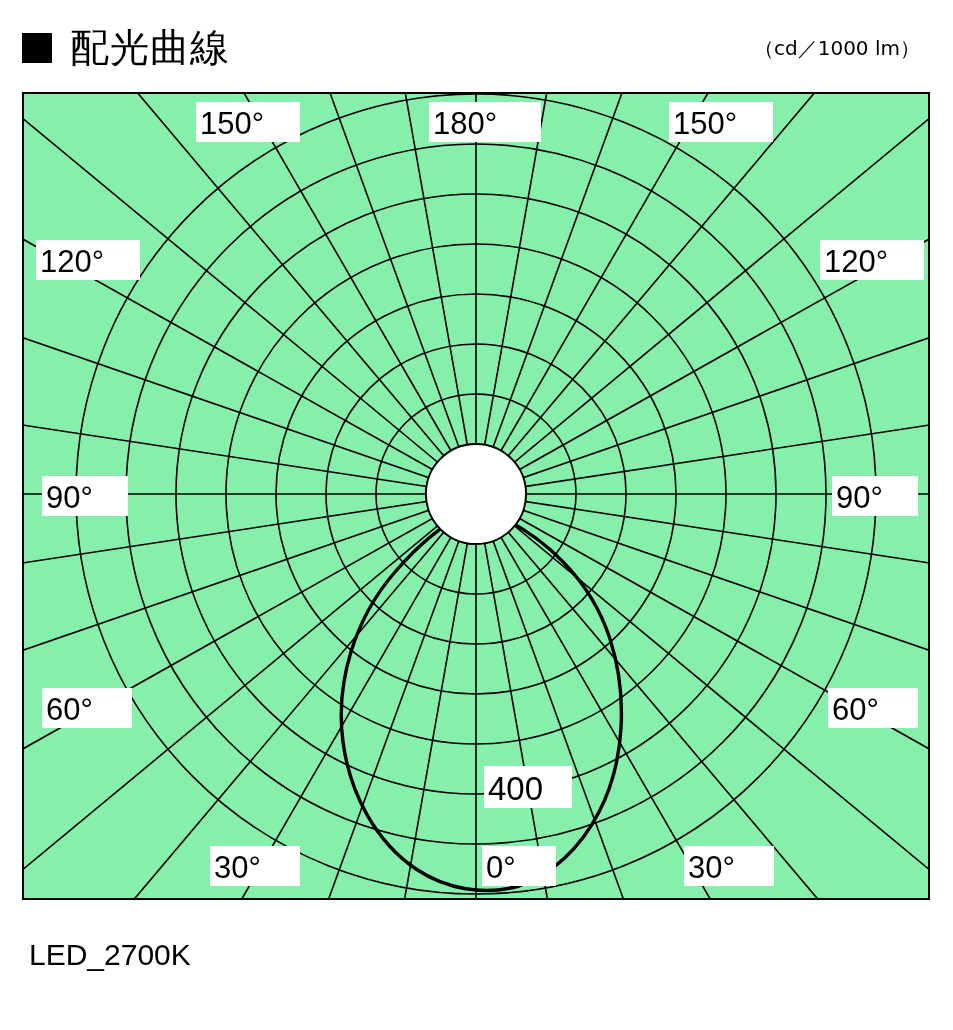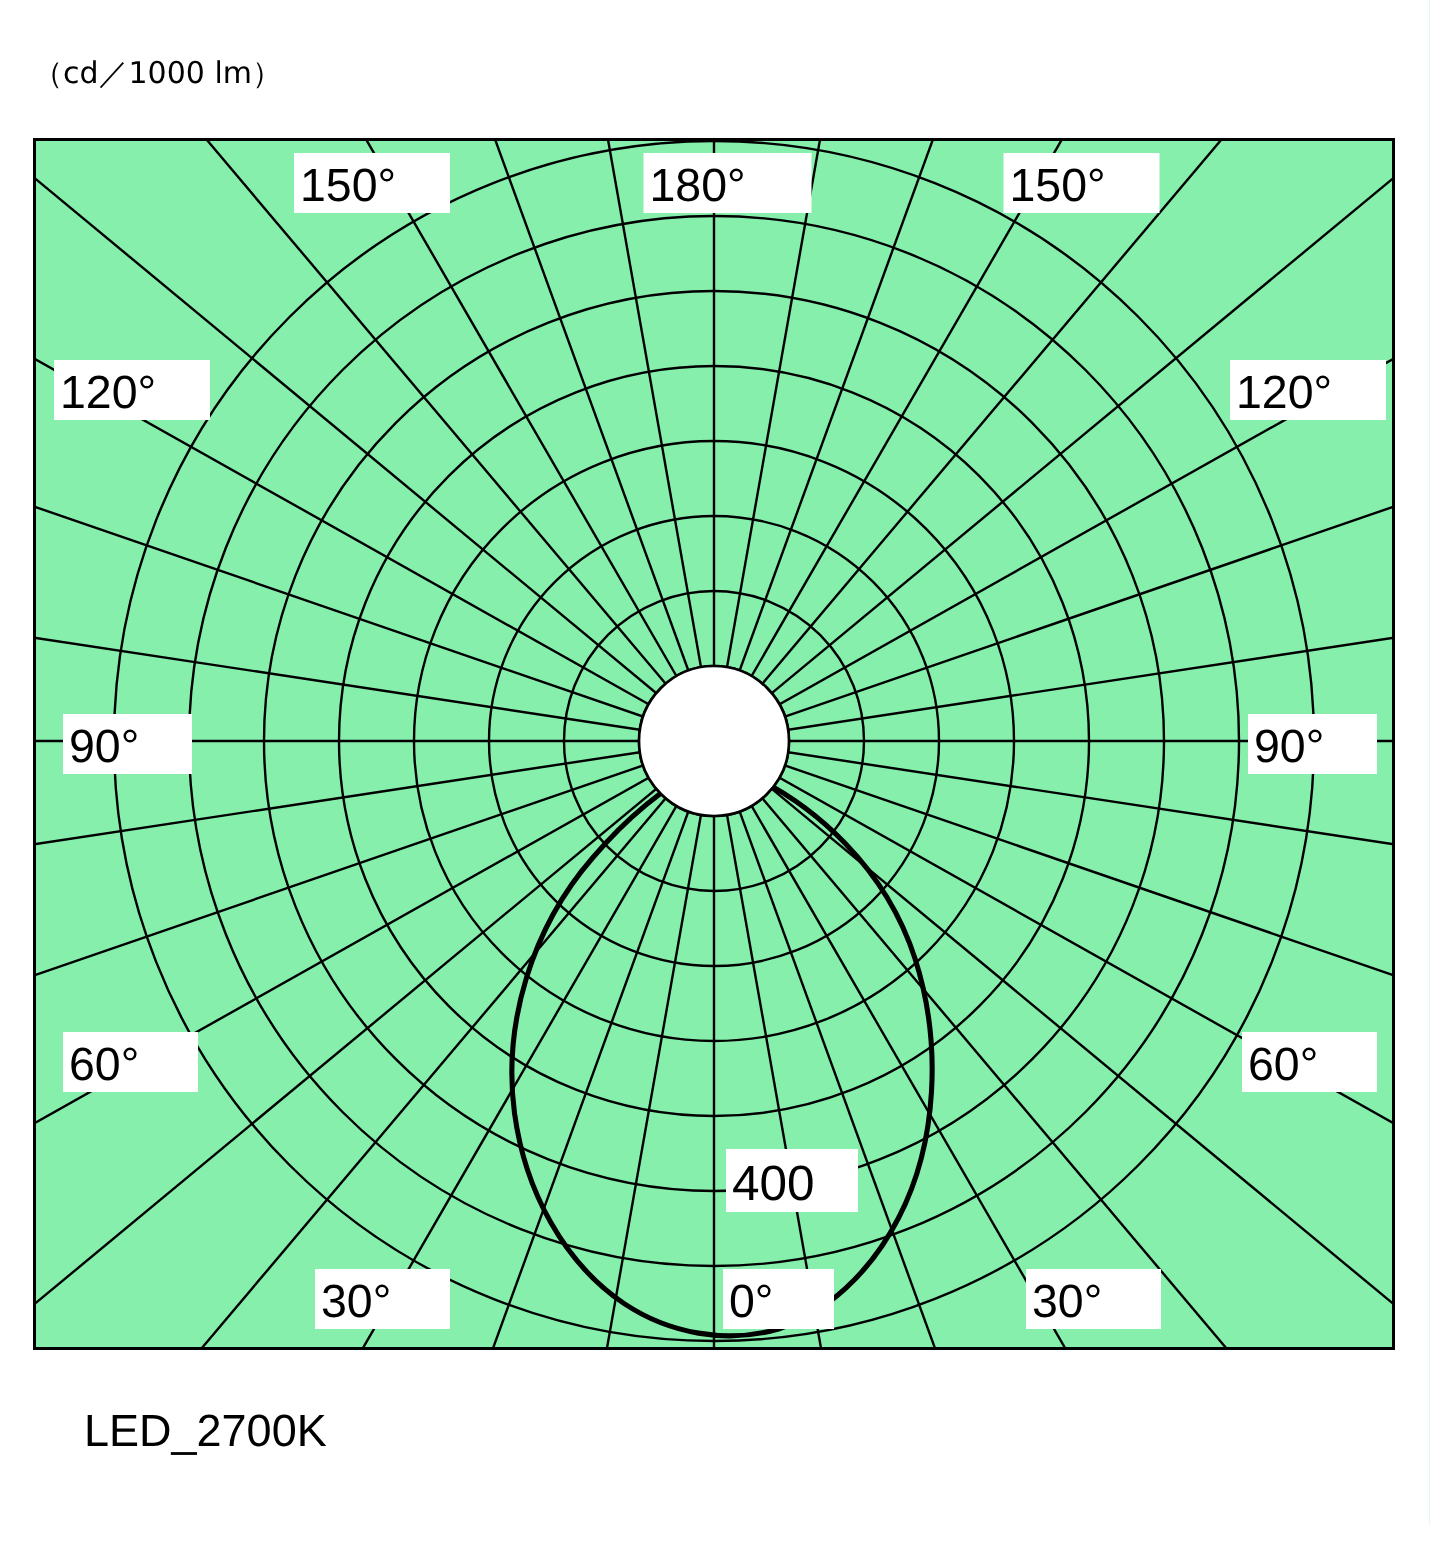--- a/index.html
+++ b/index.html
@@ -68,21 +68,21 @@
     box-sizing: border-box;
     background: #86efac;
     overflow: hidden;
   }
   .chart-frame svg {
     display: block;
   }
   
   .footer {
     position: absolute;
-    left: 56px;
+    left: 29px;
     top: 938px;
     font-size: 30px;
     line-height: 34px;
     font-family: "Liberation Sans", sans-serif;
     white-space: nowrap;
   }
   .axis-label {
     font-family: "Liberation Sans", sans-serif;
     font-size: 31px;
     fill: #000000;
@@ -92,20 +92,24 @@
     font-size: 33px;
     fill: #000000;
   }
 </style>
 </head>
 <body>
 
 <div id="page">
 
   <div class="header">
+    <div class="title-group">
+      <span class="square-bullet"></span>
+      <span class="title-text">配光曲線</span>
+    </div>
     <div class="unit-text">（cd／1000 lm）</div>
   </div>
 
   <div class="chart-frame">
     <svg width="904" height="804" viewBox="0 0 904 804">
       <defs>
         <clipPath id="frameclip">
           <rect x="0" y="0" width="904" height="804"></rect>
         </clipPath>
       </defs>

